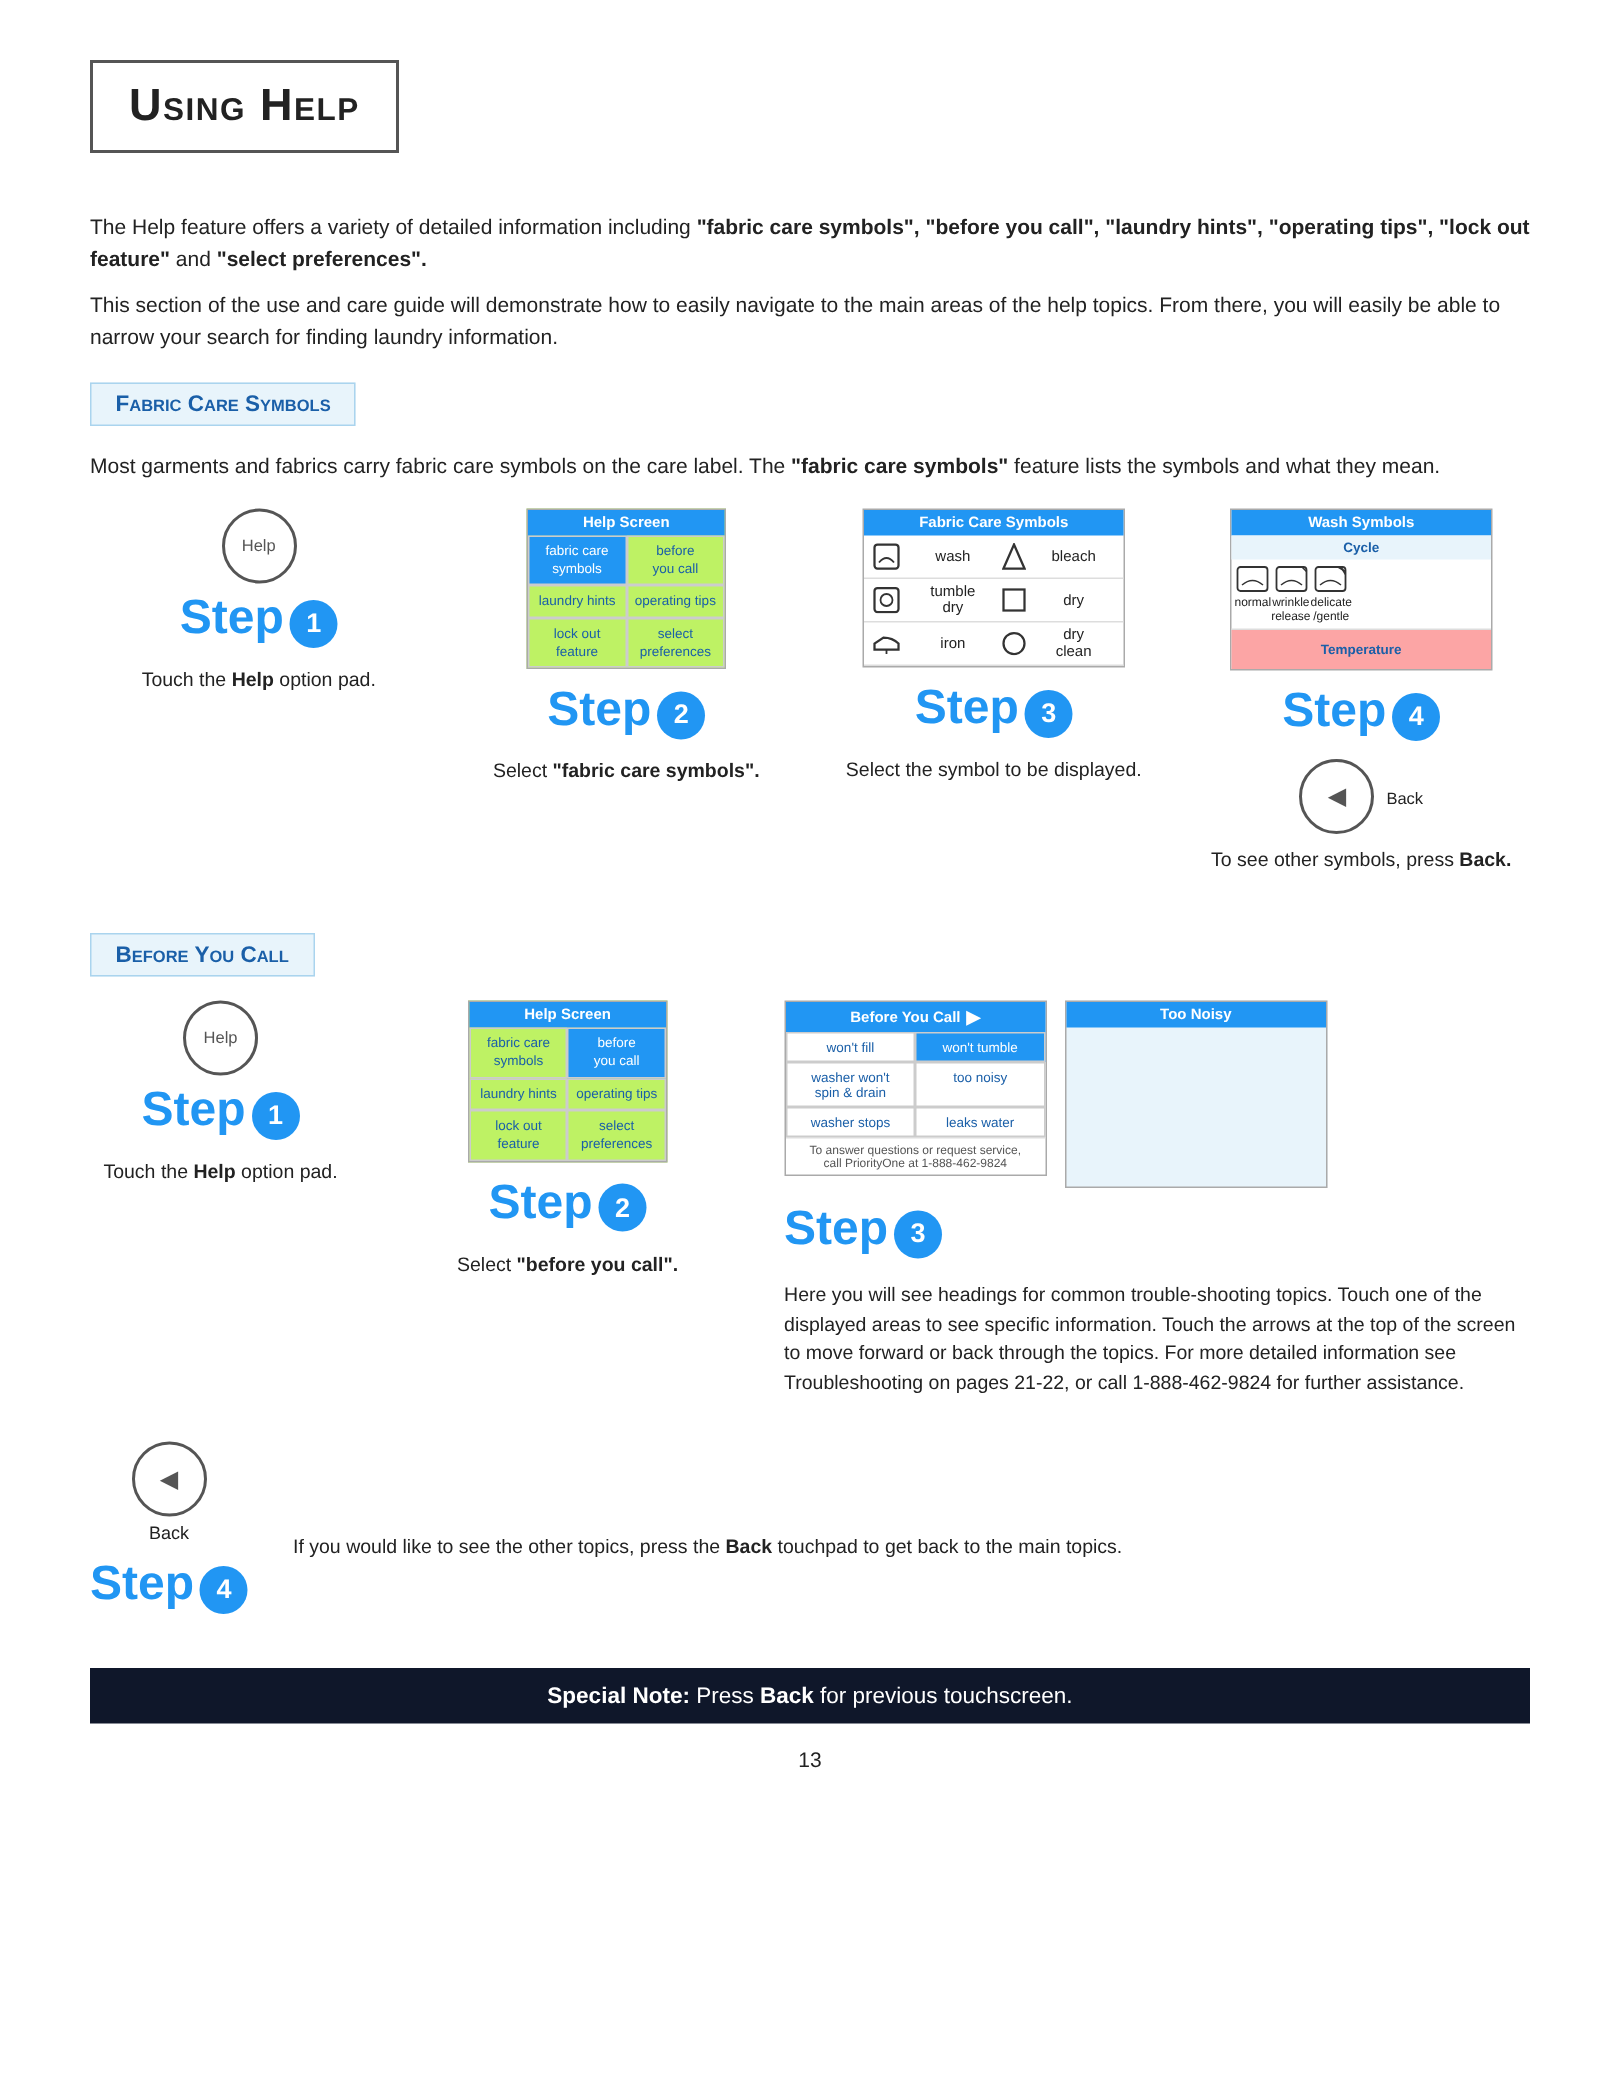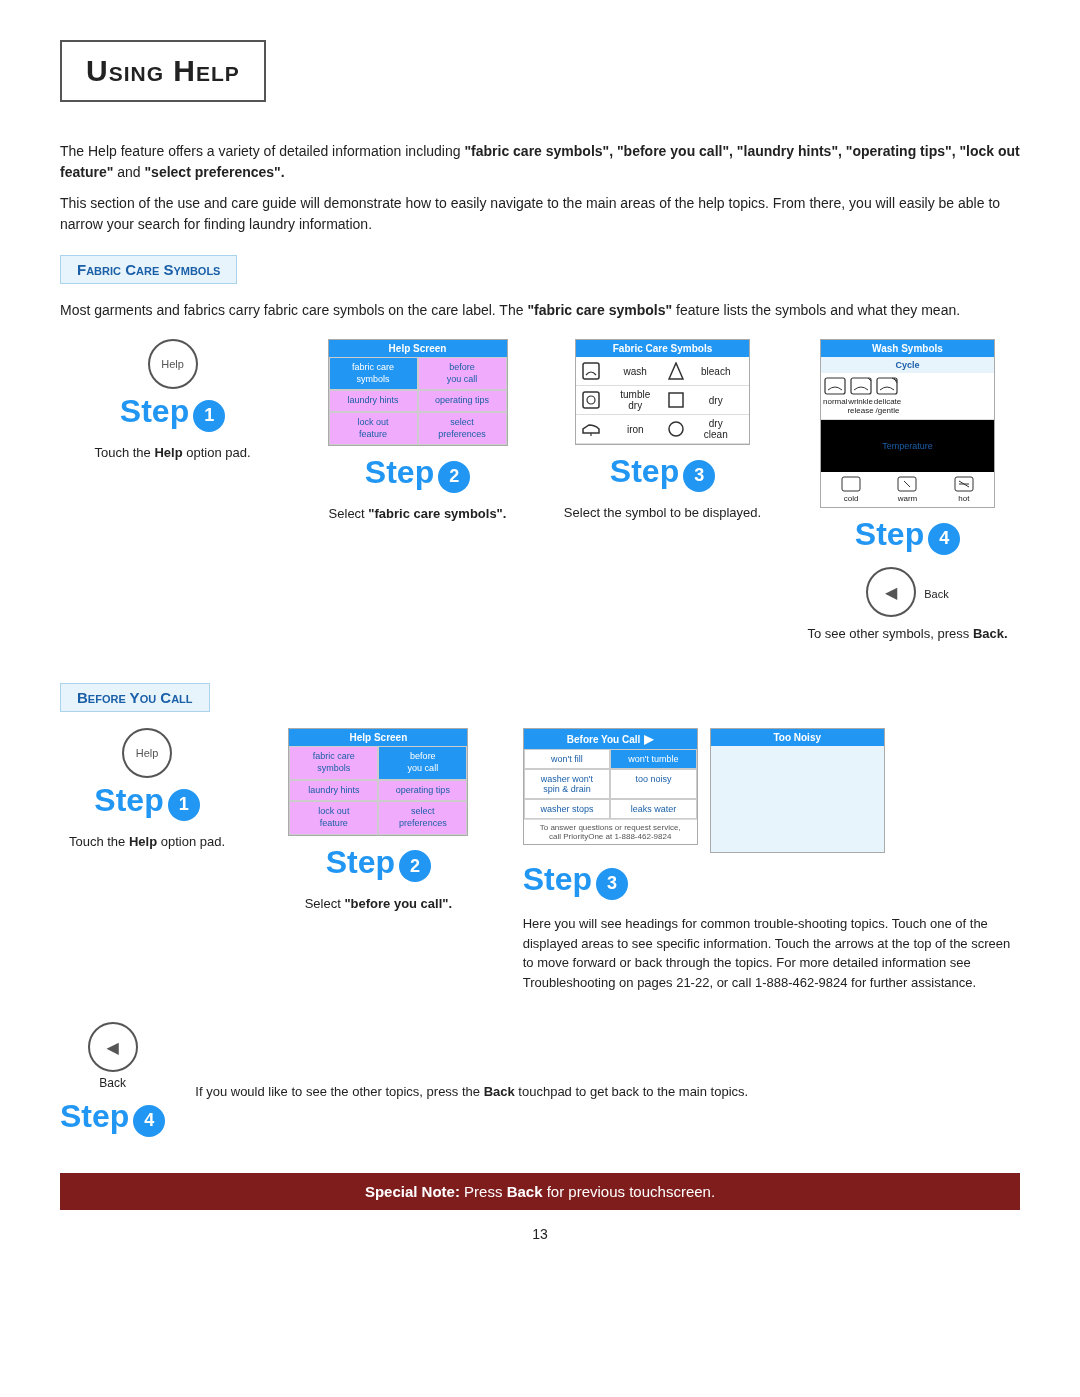--- a/index.html
+++ b/index.html
@@ -82,25 +82,25 @@
       justify-content: center;
     }
     .step-desc {
       font-size: 13px;
       text-align: center;
       line-height: 1.4;
     }
 
     
     .screen-mockup {
-      width: 180px;
+      width: 133px;
       border: 1px solid #aaa;
       font-size: 10px;
       margin-bottom: 8px;
-      background: #f0abfc;
+      background: #bef264;
     }
     .screen-title-bar {
       background: #2196F3;
       color: #fff;
       text-align: center;
       font-size: 10px;
       font-weight: bold;
       padding: 3px 2px;
     }
     .screen-grid {
@@ -292,21 +292,21 @@
       font-size: 8px;
       line-height: 1.4;
       color: #222;
     }
     .tn-content ul {
       padding-left: 10px;
     }
 
     
     .special-note {
-      background: #7f1d1d;
+      background: #0f172a;
       color: #fff;
       text-align: center;
       padding: 10px;
       font-size: 15px;
       margin-top: 30px;
     }
 
     
     .page-number {
       text-align: center;
@@ -470,44 +470,21 @@
         <div style="text-align:center; font-size:8px;">
           <svg width="22" height="18" viewBox="0 0 22 18">
               <rect x="1" y="1" width="20" height="16" rx="2" fill="none" stroke="#333" stroke-width="1.2"></rect>
               <path d="M4,13 Q11,7 18,13" fill="none" stroke="#333" stroke-width="1"></path>
               <line x1="16" y1="1" x2="21" y2="4" stroke="#333" stroke-width="1"></line>
               <line x1="18" y1="1" x2="21" y2="6" stroke="#333" stroke-width="1"></line>
             </svg>
           <div>delicate<br>/gentle</div>
         </div>
       </div>
-      <div style="padding:21px; background:#000000; font-size:9px; font-weight:normal; text-align:center; color:#1a5fa8;">Temperature</div>
-      <div class="ws-temp-row">
-        <div style="text-align:center; font-size:8px;">
-          <svg width="20" height="16" viewBox="0 0 20 16">
-              <rect x="1" y="1" width="18" height="14" rx="2" fill="none" stroke="#333" stroke-width="1"></rect>
-            </svg>
-          <div>cold</div>
-        </div>
-        <div style="text-align:center; font-size:8px;">
-          <svg width="20" height="16" viewBox="0 0 20 16">
-              <rect x="1" y="1" width="18" height="14" rx="2" fill="none" stroke="#333" stroke-width="1"></rect>
-              <line x1="7" y1="5" x2="13" y2="11" stroke="#333" stroke-width="1"></line>
-            </svg>
-          <div>warm</div>
-        </div>
-        <div style="text-align:center; font-size:8px;">
-          <svg width="20" height="16" viewBox="0 0 20 16">
-              <rect x="1" y="1" width="18" height="14" rx="2" fill="none" stroke="#333" stroke-width="1"></rect>
-              <line x1="5" y1="5" x2="15" y2="11" stroke="#333" stroke-width="1"></line>
-              <line x1="5" y1="8" x2="15" y2="8" stroke="#333" stroke-width="1"></line>
-            </svg>
-          <div>hot</div>
-        </div>
-      </div>
+      <div style="padding:8px; background:#fca5a5; font-size:9px; font-weight:bold; text-align:center; color:#1a5fa8;">Temperature</div>
     </div>
     <div style="display:flex; align-items:center; gap:4px; margin-bottom:6px;">
       <span class="step-label">Step</span>
       <div class="step-num-circle">4</div>
     </div>
     <div style="display:flex; align-items:center; gap:8px; margin-bottom:4px;">
       <div class="back-circle" style="font-size:16px;">◀</div>
       <span style="font-size:11px;">Back</span>
     </div>
     <p class="step-desc">To see other symbols, press <strong>Back.</strong></p>

